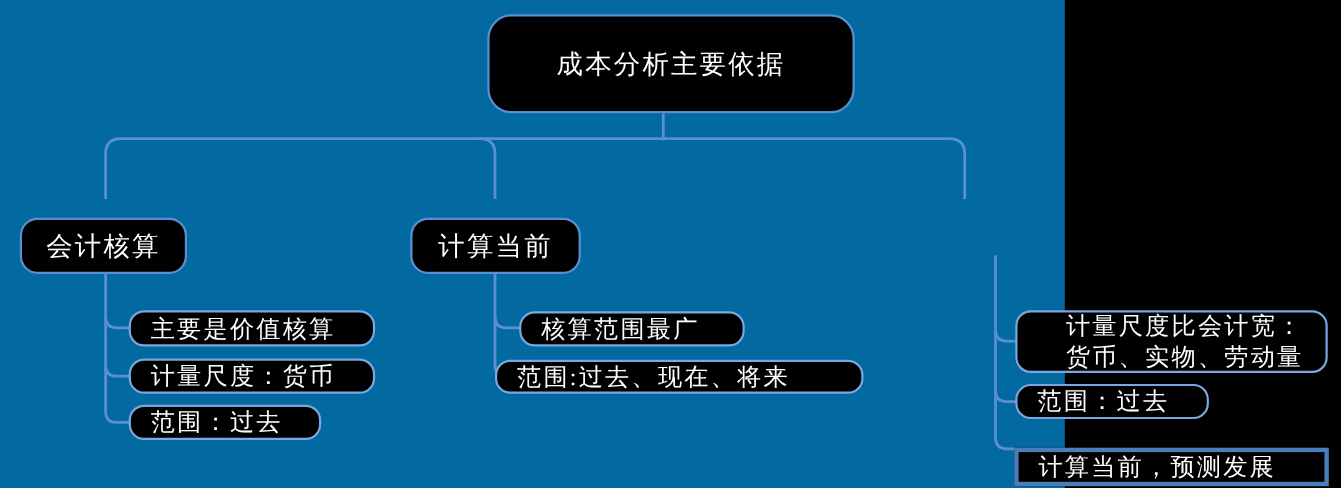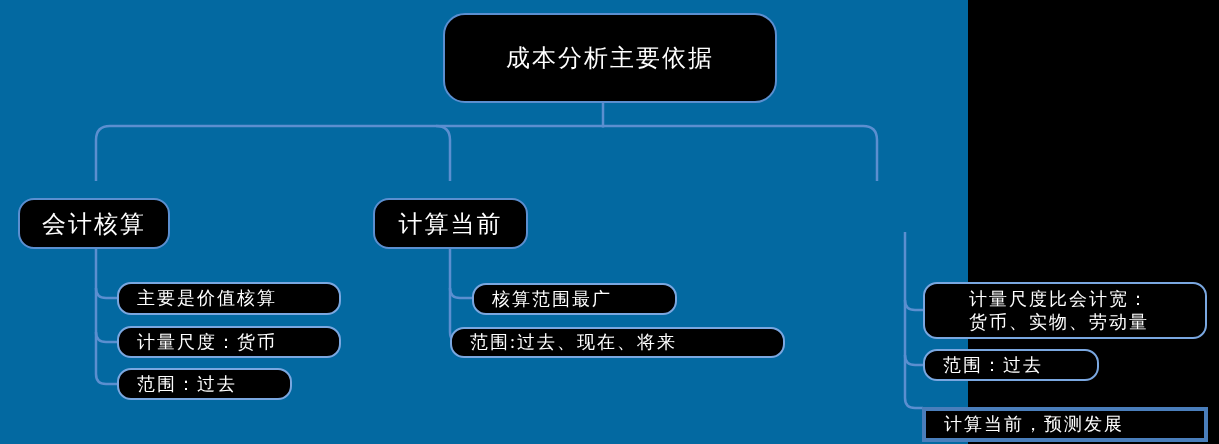--- a/index.html
+++ b/index.html
@@ -54,21 +54,21 @@
     margin-top: 33px;
   }
   .node.branch.b0 { left: 18px;  width: 152px; }
   .node.branch.b1 { left: 373px; width: 155px; }
   .node.branch.b2 { left: 822px; width: 160px; }
   .node.leaf {
     border: 2px solid #7aa7e0;
     border-radius: 14px;
     justify-content: flex-start;
     padding-left: 18px;
-    font-size: 18px;
+    font-size: 22px;
     white-space: pre-line;
     line-height: 1.25;
   }
   .node.leaf.selected {
     border: 4px solid #4a7ebb;
     border-radius: 0;
   }
   
   .leaf.l00 { left: 117px; top: 282px; width: 224px; height: 33px; }
   .leaf.l01 { left: 117px; top: 326px; width: 224px; height: 32px; }

